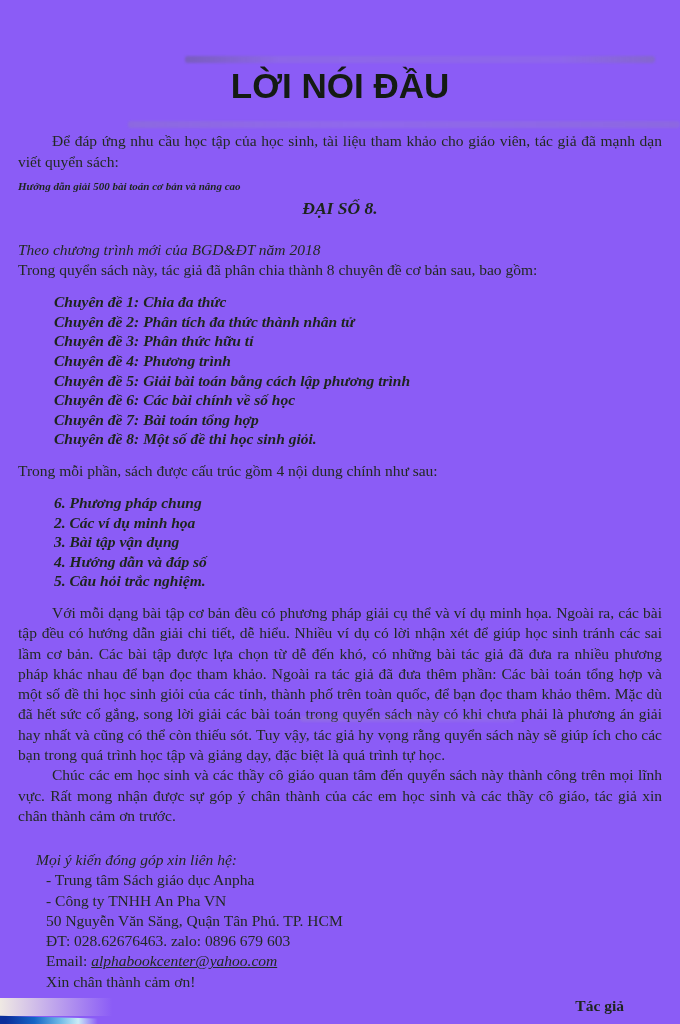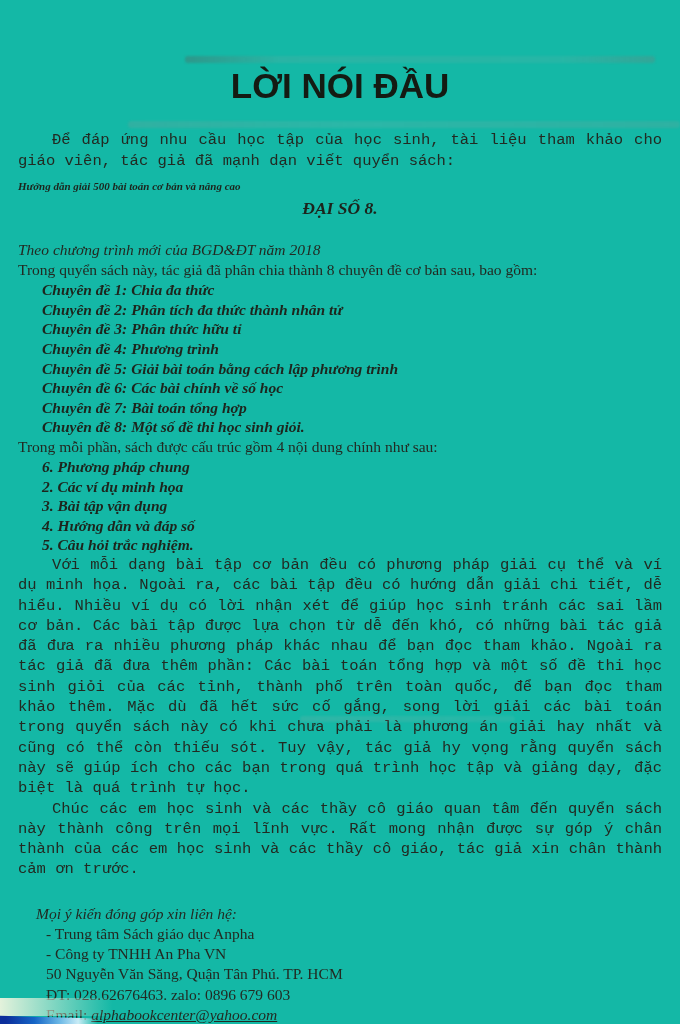--- a/index.html
+++ b/index.html
@@ -4,42 +4,41 @@
 <style>
   html, body {
     margin: 0;
     padding: 0;
     background: #ffffff;
   }
   .page {
     position: relative;
     width: 680px;
     height: 1024px;
-    background: #14b8a6;
+    background: #8b5cf6;
     overflow: hidden;
     font-family: "Liberation Serif", "DejaVu Serif", serif;
     color: #222a22;
     font-size: 15.5px;
     box-sizing: border-box;
     padding: 0 18px;
   }
   .doc-title {
     margin-top: 66px;
     text-align: center;
     font-family: "Liberation Sans", "DejaVu Sans", sans-serif;
     font-weight: bold;
     font-size: 35px;
     line-height: 1.15;
     color: #141b13;
   }
   p { margin: 0; }
   .para {
     text-align: justify;
     line-height: 21px;
-    font-family: Liberation Mono, monospace;
   }
   .indent { text-indent: 34px; }
   .intro-para { margin-top: 24px; }
   .book-title {
     margin-top: 3px;
     font-weight: bold;
     font-style: italic;
     font-size: 11px;
     line-height: 22px;
     color: #1c241c;
@@ -53,21 +52,21 @@
     color: #1c241c;
   }
   .program-note {
     font-style: italic;
     line-height: 21px;
     margin-top: 19px;
   }
   .plain-line { line-height: 20px; }
   .topic-list, .content-list {
     list-style: none;
-    margin: 0;
+    margin: 12px;
     padding: 0 0 0 24px;
   }
   .topic-list li, .content-list li {
     font-weight: bold;
     font-style: italic;
     line-height: 19.6px;
     color: #1d251d;
     white-space: nowrap;
   }
   .body-para { line-height: 20.3px; }

